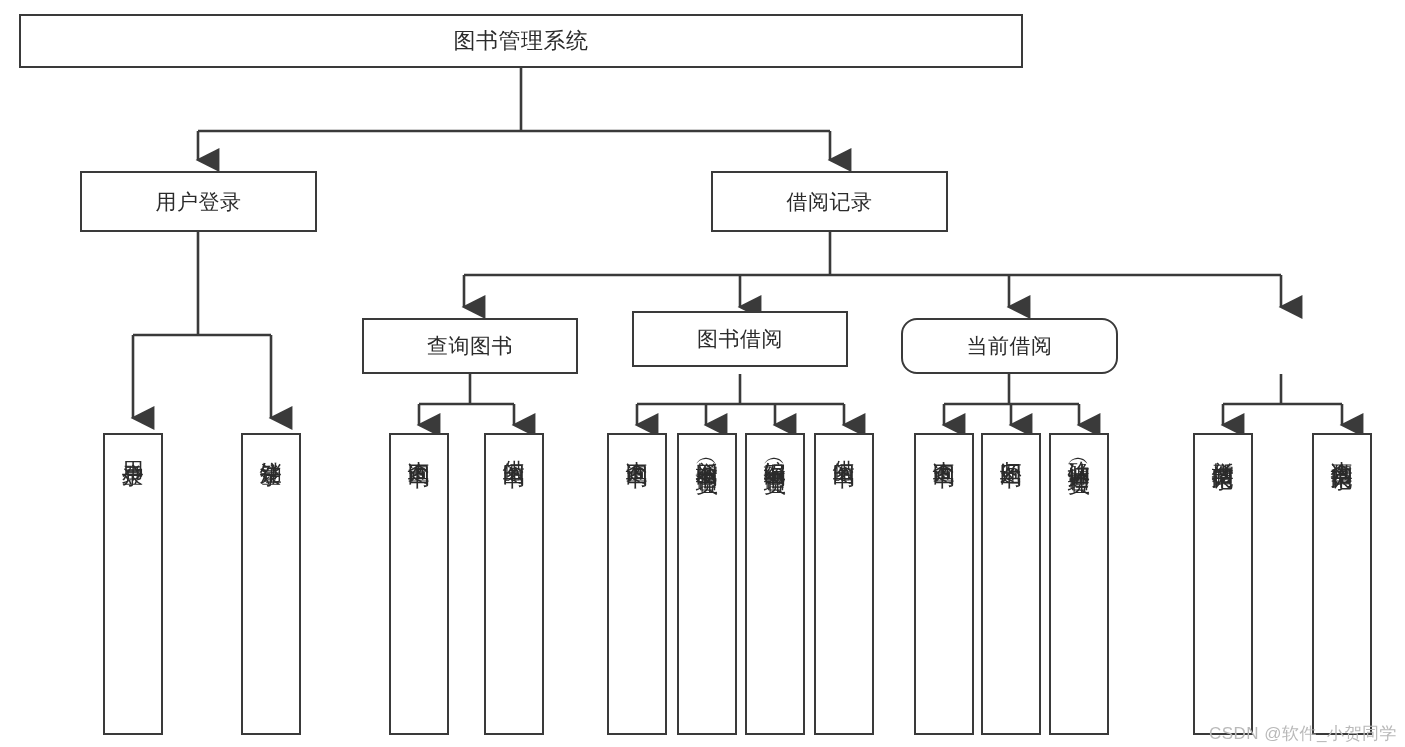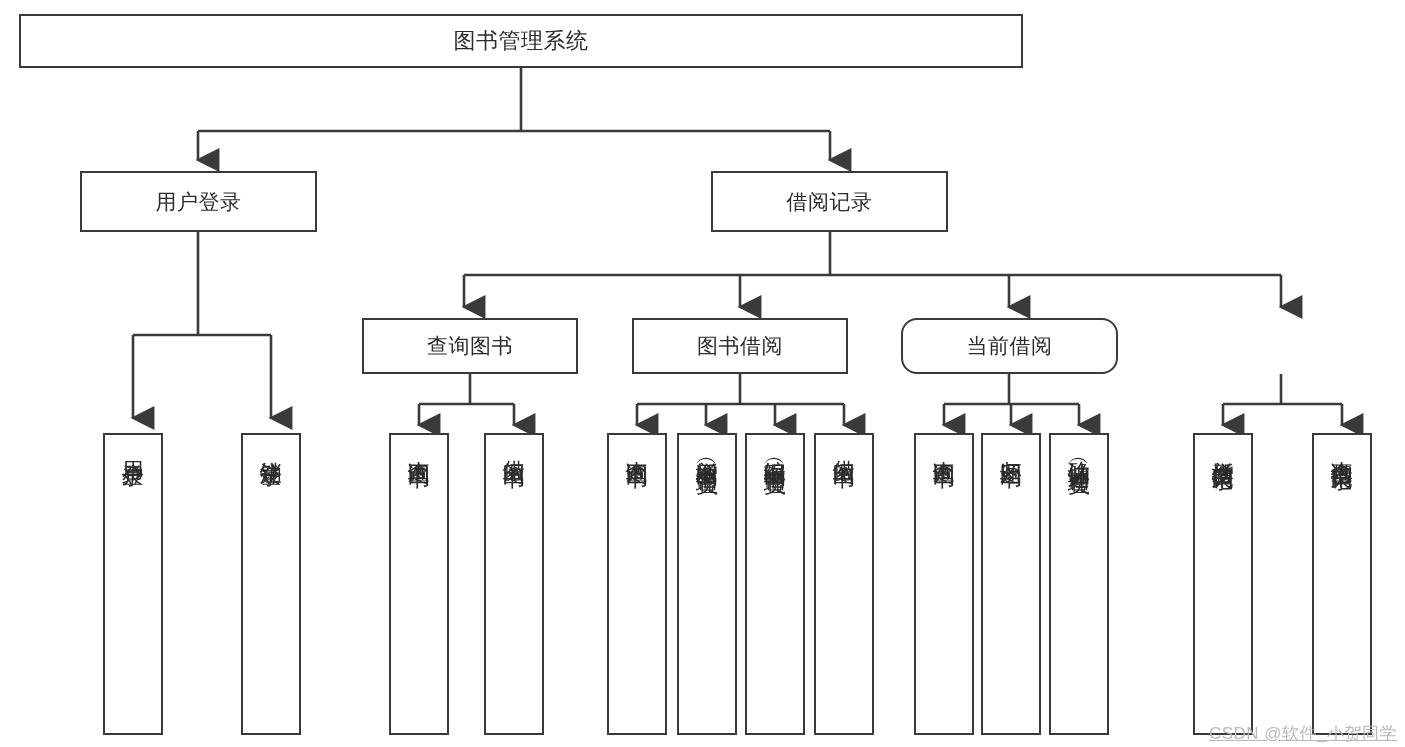--- a/index.html
+++ b/index.html
@@ -63,21 +63,20 @@
     max-height: 100%;
   }
   .watermark {
     position: absolute;
     right: 8px;
     bottom: 2px;
     font-size: 17px;
     color: #b9b9b9;
     white-space: nowrap;
     letter-spacing: 0.5px;
-    text-decoration: underline;
   }
 </style>
 </head>
 <body>
 
 <div id="canvas">
 
   <svg class="wires" viewBox="0 0 1405 747">
     <defs>
       <marker id="arrow" viewBox="0 0 12 12" refX="6" refY="10" markerWidth="11" markerHeight="11" orient="auto-start-reverse">
@@ -135,21 +134,21 @@
   <div class="node h" style="left:80px; top:171px; width:237px; height:61px;">
     <span class="label">用户登录</span>
   </div>
   <div class="node h" style="left:711px; top:171px; width:237px; height:61px;">
     <span class="label">借阅记录</span>
   </div>
 
   <div class="node h" style="left:362px; top:318px; width:216px; height:56px;">
     <span class="label">查询图书</span>
   </div>
-  <div class="node h" style="left:632px; top:318px; width:216px; height:56px;">
+  <div class="node h" style="left:632px; top:311px; width:216px; height:56px;">
     <span class="label">图书借阅</span>
   </div>
   <div class="node h" style="left:901px; top:318px; width:217px; height:56px;border-radius:16px;">
     <span class="label">当前借阅</span>
   </div>
 
   <div class="node v" style="left:103px; top:433px; width:60px; height:302px;">
     <span class="label">用户登录</span>
   </div>
   <div class="node v" style="left:241px; top:433px; width:60px; height:302px;">

